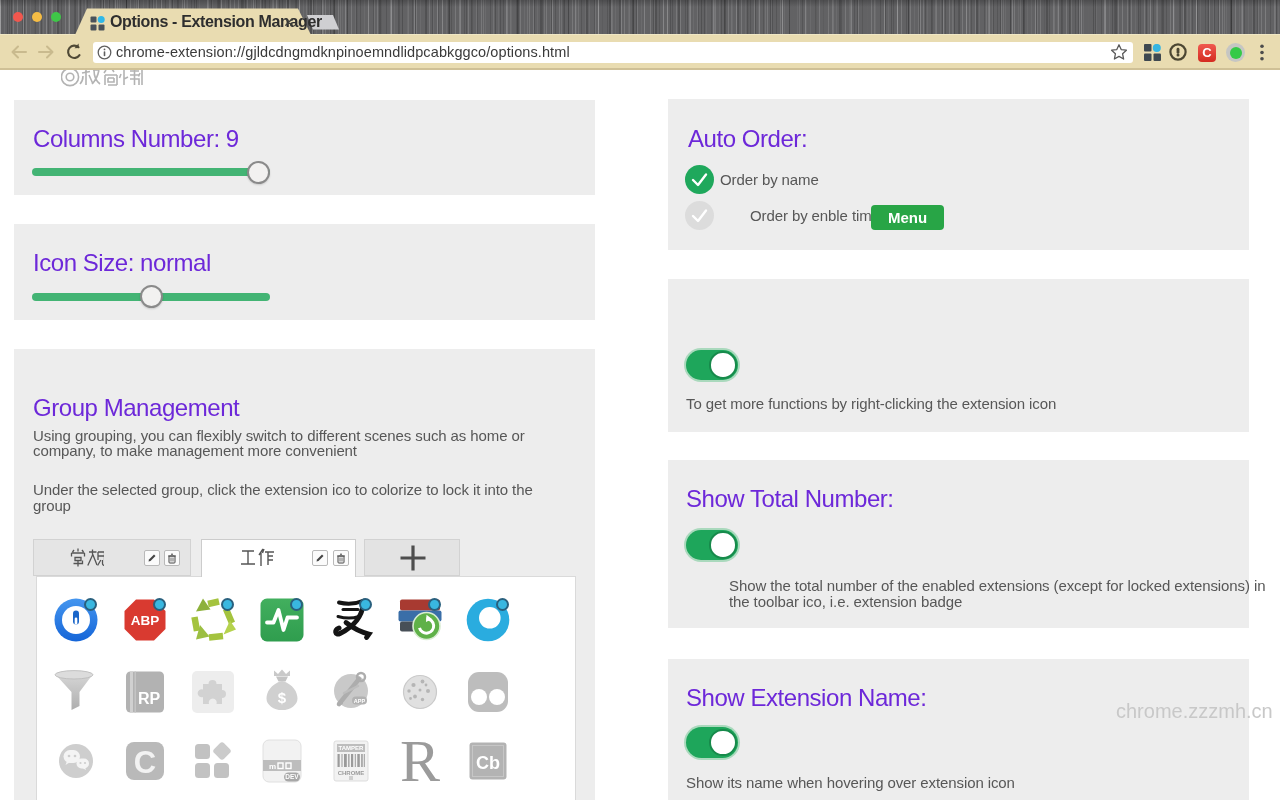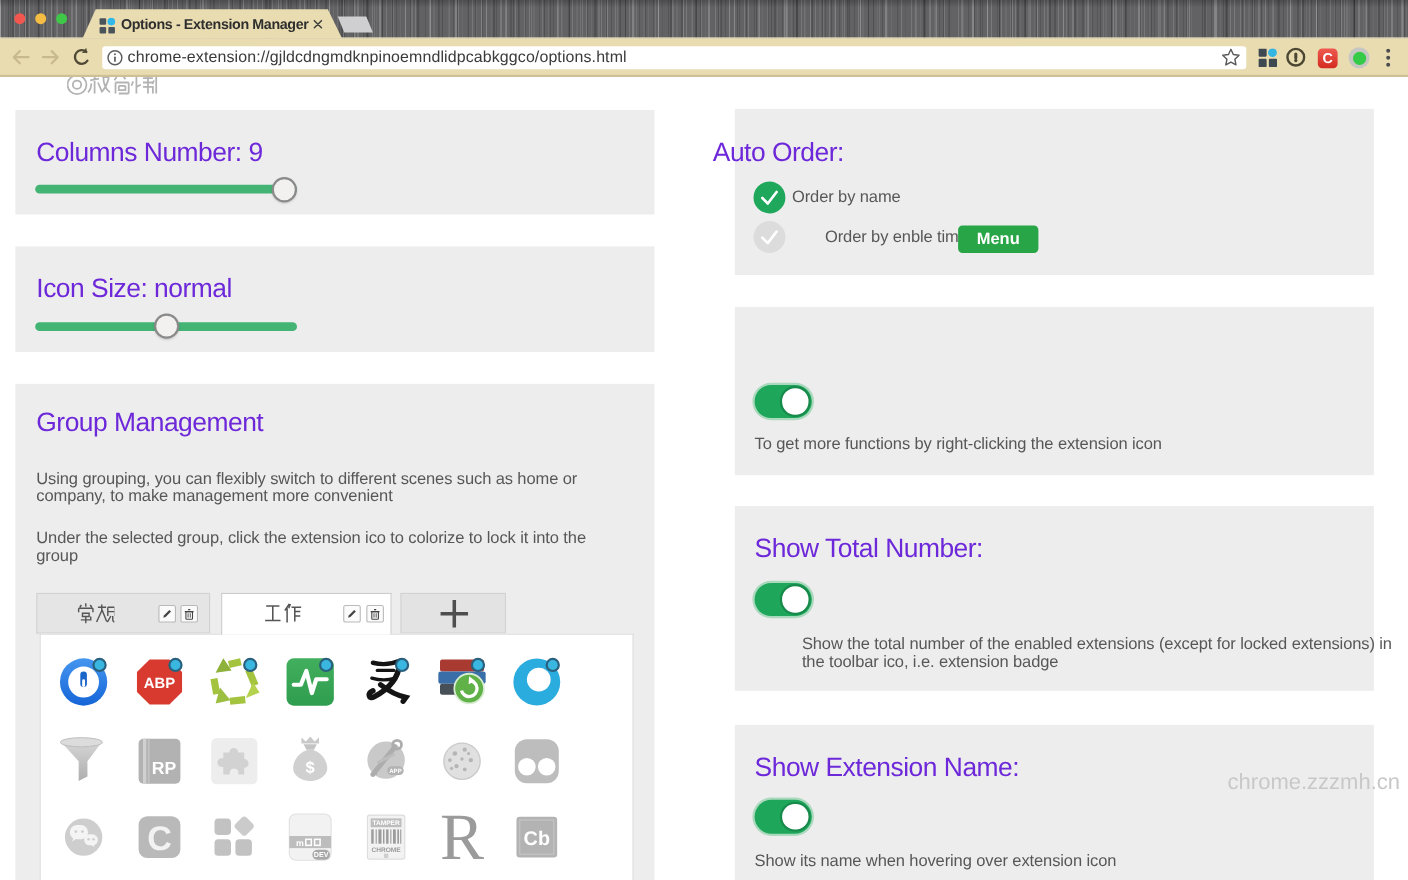--- a/index.html
+++ b/index.html
@@ -39,21 +39,21 @@
     <polygon points="75,35 87,8.5 298,8.5 311,35" fill="#e9dcb1"></polygon>
     <polygon points="307,15 333,15 339,29.5 313,29.5" fill="#cfcfd2"></polygon>
   </svg>
 
   <svg class="abs" style="left:90px;top:15.5px;z-index:12;" width="15" height="15" viewBox="0 0 15 15">
     <rect x="0.5" y="0.5" width="6" height="6" rx="1" fill="#4a525a"></rect>
     <rect x="0.5" y="8.5" width="6" height="6" rx="1" fill="#4a525a"></rect>
     <rect x="8.5" y="8.5" width="6" height="6" rx="1" fill="#4a525a"></rect>
     <circle cx="11.2" cy="3.6" r="3.5" fill="#30b8e8"></circle>
   </svg>
-  <div class="abs" style="left:110px;top:13.5px;font-size:13px;line-height:15px;font-weight:bold;letter-spacing:-0.35px;color:#2e2e2e;z-index:12;">Options - Extension Manager</div>
+  <div class="abs" style="left:110px;top:13.5px;font-size:16px;line-height:15px;font-weight:bold;letter-spacing:-0.35px;color:#2e2e2e;z-index:12;">Options - Extension Manager</div>
   <svg class="abs" style="left:284px;top:16.5px;z-index:12;" width="10" height="10" viewBox="0 0 10 10">
     <path d="M1.8,1.8 L8.2,8.2 M8.2,1.8 L1.8,8.2" stroke="#41413b" stroke-width="1.4" stroke-linecap="round"></path>
   </svg>
 
   <div class="abs" style="left:0;top:34px;width:1280px;height:1px;background:#f0e7c3;z-index:9;"></div>
   <div class="abs" style="left:0;top:35px;width:1280px;height:35px;background:#e9dcb1;border-bottom:2px solid #cfc096;z-index:10;"></div>
 
   <svg class="abs" style="left:8px;top:42px;z-index:11;" width="80" height="20" viewBox="0 0 80 20">
     <path d="M18,10 H5 M10,4.5 L4.5,10 L10,15.5" stroke="#c9ba8e" stroke-width="2" fill="none" stroke-linecap="round" stroke-linejoin="round"></path>
     <path d="M31,10 H44 M39,4.5 L44.5,10 L39,15.5" stroke="#c9ba8e" stroke-width="2" fill="none" stroke-linecap="round" stroke-linejoin="round"></path>
@@ -109,21 +109,21 @@
   <div class="title" style="left:33px;top:126.5px;">Columns Number: 9</div>
   <div class="track" style="left:32px;top:168px;width:238px;"></div>
   <div class="thumb" style="left:247px;top:160.5px;"></div>
 
   <div class="card" style="left:14px;top:224px;width:581px;height:96px;"></div>
   <div class="title" style="left:33px;top:251px;">Icon Size: normal</div>
   <div class="track" style="left:32px;top:292.5px;width:238px;"></div>
   <div class="thumb" style="left:139.8px;top:285px;"></div>
 
   <div class="card" style="left:14px;top:348.6px;width:581px;height:452px;"></div>
-  <div class="title" style="left:33px;top:373px;">Group Management</div>
+  <div class="title" style="left:33px;top:396px;">Group Management</div>
   <div class="body14" style="left:33px;top:427.6px;width:540px;">Using grouping, you can flexibly switch to different scenes such as home or<br>company, to make management more convenient</div>
   <div class="body14" style="left:33px;top:482px;width:540px;">Under the selected group, click the extension ico to colorize to lock it into the<br>group</div>
 
   <div class="abs" style="left:33px;top:539px;width:158px;height:36.5px;background:#e5e5e5;border:1px solid #d2d2d2;"></div>
   <div class="abs" style="left:364px;top:539px;width:96px;height:36.5px;background:#e3e3e3;border:1px solid #d2d2d2;"></div>
 
   <div class="abs" style="left:36px;top:575.5px;width:540px;height:225px;background:#fff;border:1px solid #dadada;border-bottom:none;"></div>
 
   <div class="abs" style="left:201px;top:539px;width:155px;height:37.5px;background:#fff;border:1px solid #cccccc;border-bottom:none;"></div>
 
@@ -342,21 +342,21 @@
   <svg class="cell" style="left:395.5px;top:736.5px;" viewBox="0 0 48 48">
     <text x="24" y="44" text-anchor="middle" font-family="Liberation Serif" font-size="60" fill="#9b9b9b">R</text>
   </svg>
   <svg class="cell" style="left:464.2px;top:736.5px;" viewBox="0 0 48 48">
     <rect x="5.5" y="5.5" width="37" height="37" rx="3" fill="#b3b3b3"></rect>
     <rect x="8.5" y="8.5" width="31" height="31" fill="none" stroke="#c6c6c6" stroke-width="1"></rect>
     <text x="24" y="31.5" text-anchor="middle" font-family="Liberation Sans" font-weight="bold" font-size="18" fill="#fff">Cb</text>
   </svg>
 
   <div class="card" style="left:668px;top:99px;width:581px;height:151px;"></div>
-  <div class="title" style="left:648px;top:126.5px;text-align:right;">Auto Order:</div>
+  <div class="title" style="left:688px;top:126.5px;text-align:right;">Auto Order:</div>
   <div class="ckc" style="left:684.5px;top:165px;background:#1fa85c;"></div>
   <svg class="abs" style="left:684.5px;top:165px;" width="29" height="29" viewBox="0 0 29 29">
     <path d="M8,15 L13,20 L21,9.5" stroke="#fff" stroke-width="2.4" fill="none" stroke-linecap="round" stroke-linejoin="round"></path>
   </svg>
   <div class="body14" style="left:720px;top:165px;line-height:29px;font-size:15px;">Order by name</div>
   <div class="ckc" style="left:684.5px;top:201px;background:#dcdcdc;"></div>
   <svg class="abs" style="left:684.5px;top:201px;" width="29" height="29" viewBox="0 0 29 29">
     <path d="M8,15 L13,20 L21,9.5" stroke="#fff" stroke-width="2.4" fill="none" stroke-linecap="round" stroke-linejoin="round"></path>
   </svg>
   <div class="body14" style="left:750px;top:201px;line-height:29px;font-size:15px;">Order by enble times</div>

